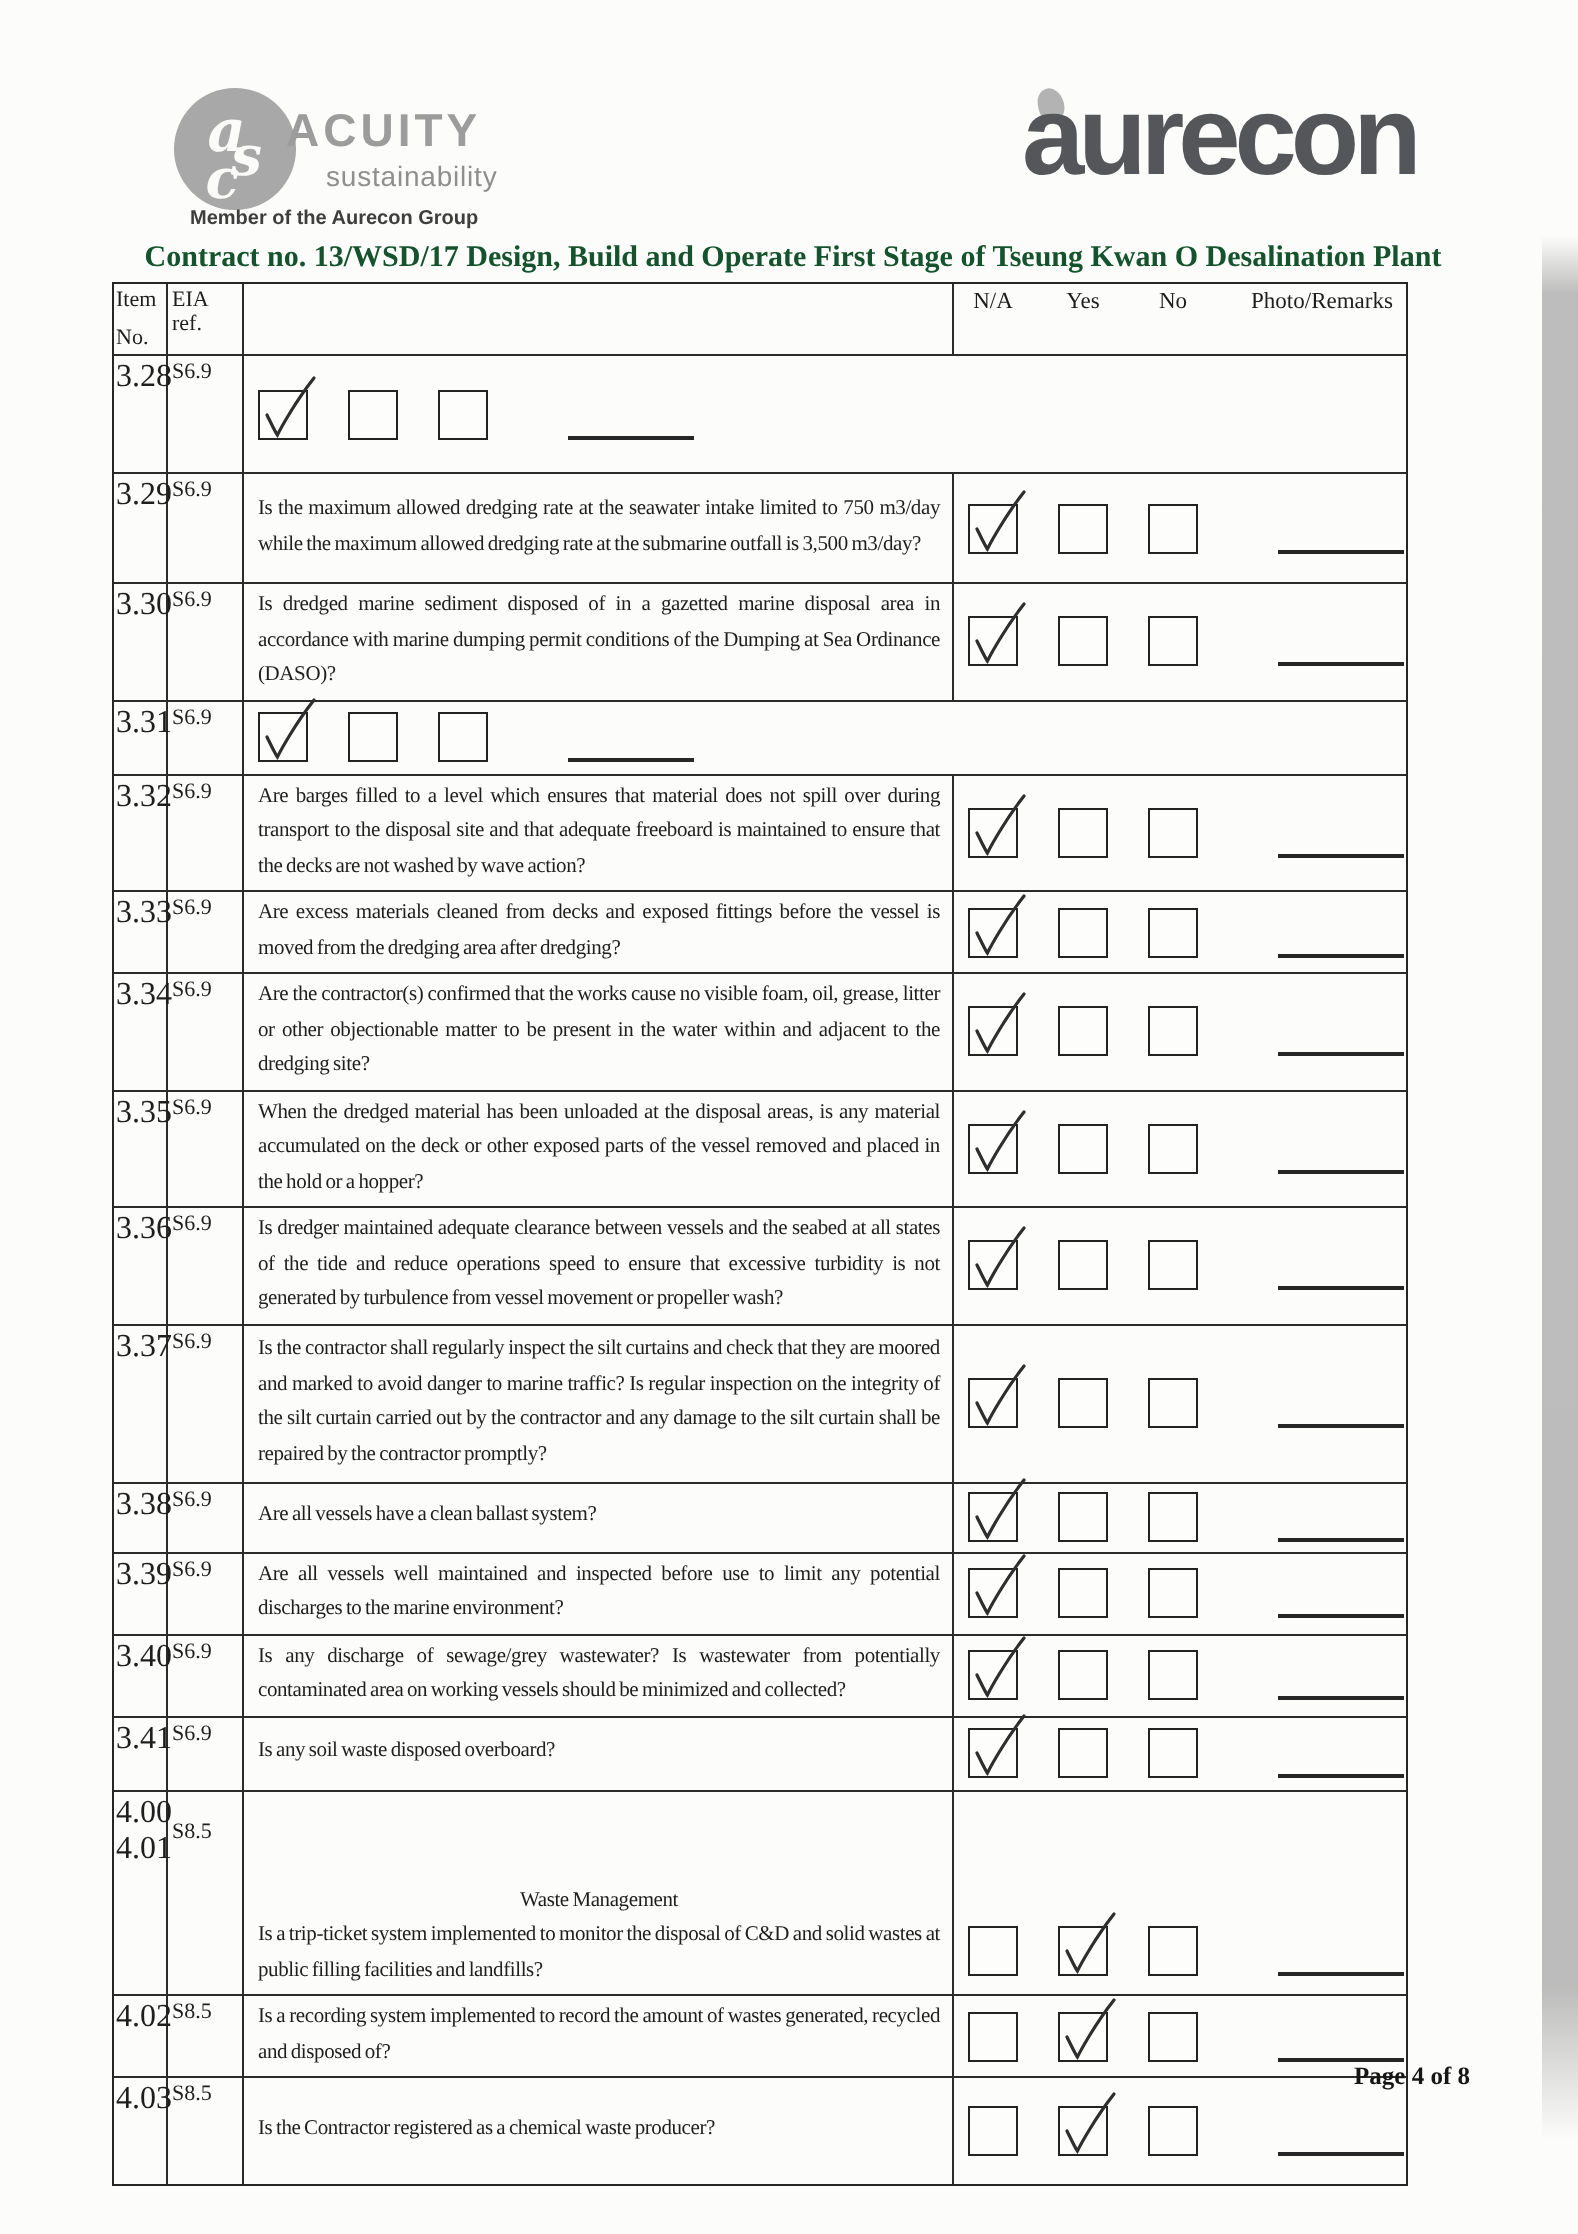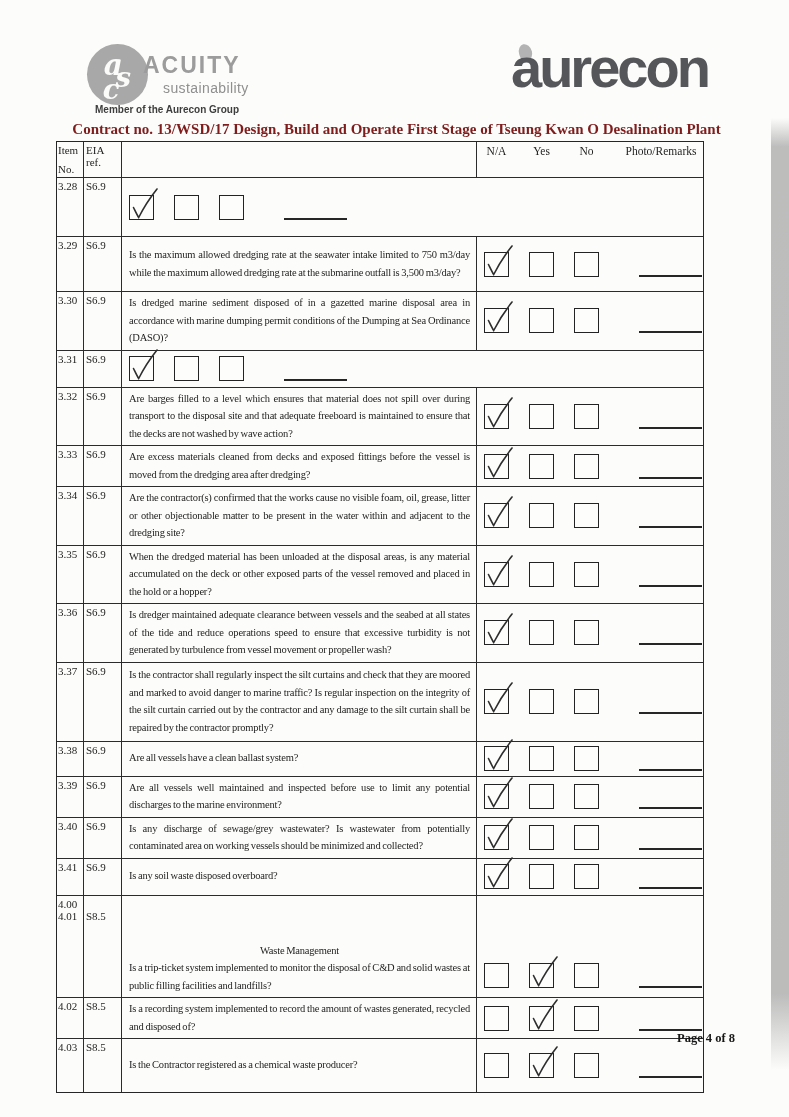--- a/index.html
+++ b/index.html
@@ -36,33 +36,33 @@
     font-family:"Liberation Sans", sans-serif; font-weight:700;
     font-size:56px; letter-spacing:-3px; color:#55565a; line-height:1;
   }
   .aurecon-dot {
     position:absolute; left:519px; top:44px; width:13px; height:17px;
     background:#b3b3b3; border-radius:50% 55% 50% 45%; transform:rotate(-14deg);
   }
   
   .doc-title {
     position:absolute; left:56px; top:121px; width:681px;
-    text-align:center; font-weight:700; font-size:15px; color:#7f1d1d;
+    text-align:center; font-weight:700; font-size:15px; color:#14532d;
     white-space:nowrap;
   }
   
   .checklist {
     position:absolute; left:56px; top:141px; width:648px;
     border:1.8px solid #262626; background:transparent;
   }
   .row { display:flex; border-bottom:1.5px solid #2b2b2b; }
   .row:last-child, #rows .row:last-child { border-bottom:none; }
   .c-item {
     width:27px; border-right:1.3px solid #2b2b2b;
-    font-size:11px; padding:2px 0 2px 1px;
+    font-size:16px; padding:2px 0 2px 1px;
     display:flex; flex-direction:column;
   }
   .c-eia {
     width:38px; border-right:1.3px solid #2b2b2b;
     font-size:11px; padding:2px 1px 2px 2px;
     display:flex; flex-direction:column;
   }
   .c-q {
     flex:1; border-right:1.3px solid #2b2b2b;
     font-size:10.5px; letter-spacing:-.2px; word-spacing:-.6px;

